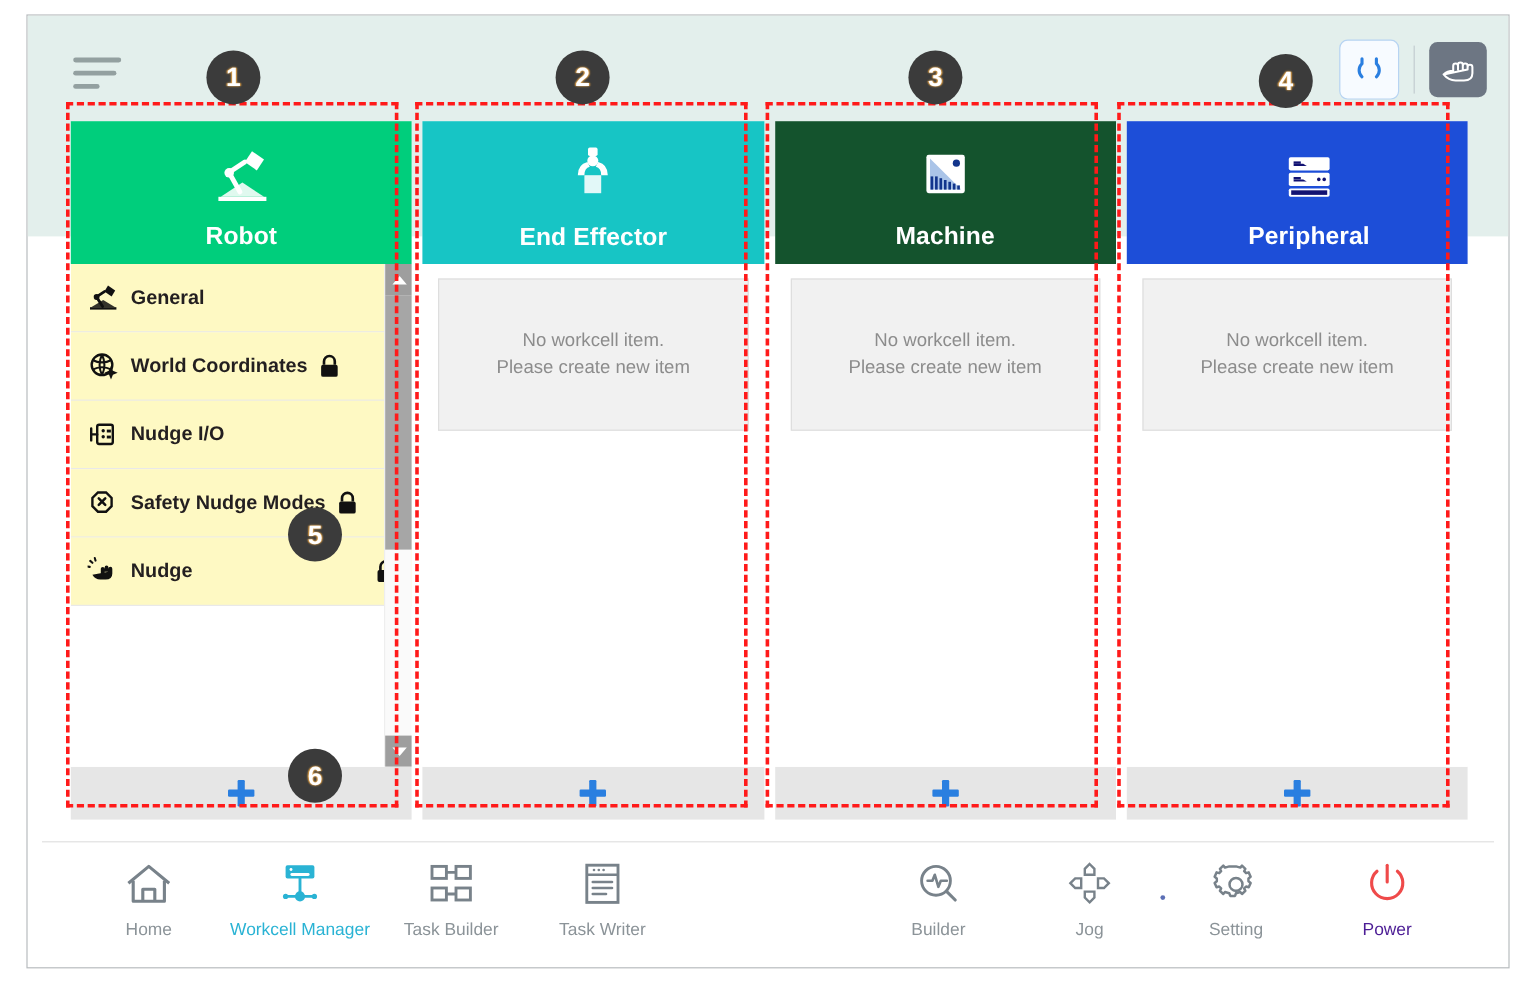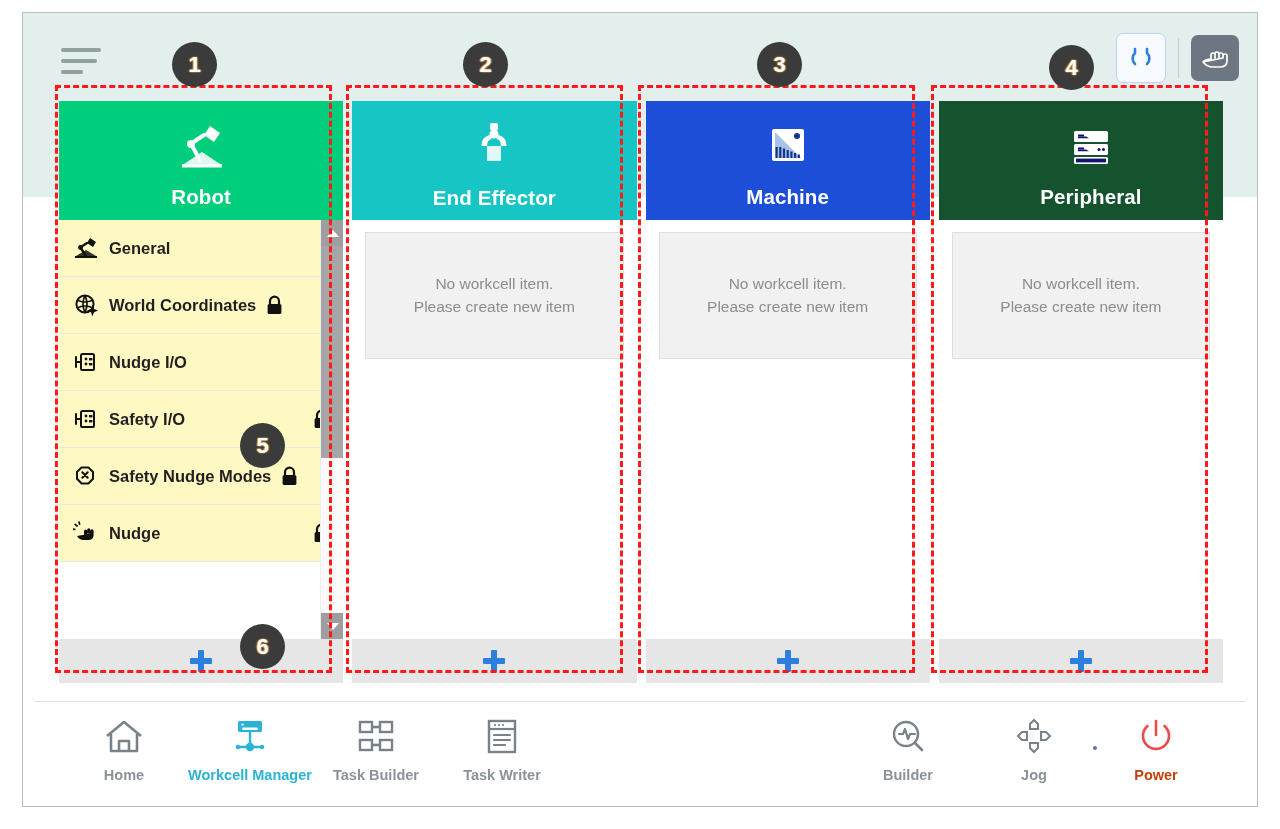--- a/index.html
+++ b/index.html
@@ -207,23 +207,23 @@
     padding: 0 38px 8px 38px;
   }
   .nav-left { display: flex; gap: 0px; }
   .nav-right { display: flex; gap: 0px; margin-left: auto; }
   .nav-item {
     width: 126px;
     display: flex; flex-direction: column; align-items: center; gap: 9px;
     cursor: pointer;
   }
   .nav-item .nv-ic { height: 42px; display: flex; align-items: center; justify-content: center; }
-  .nav-item .nv-lb { font-size: 14.5px; font-weight: bold; color: #8b9398; }
+  .nav-item .nv-lb { font-size: 14.5px; font-weight: normal; color: #8b9398; }
   .nav-item.active .nv-lb { color: #2ab3d4; }
-  .nav-item.power .nv-lb { color: #c2410c; text-align: center; }
+  .nav-item.power .nv-lb { color: #4c1d95; text-align: center; }
   .nav-dot {
     width: 4px; height: 4px; border-radius: 50%;
     background: #5b6fb5;
     align-self: center;
     margin: 0 -4px 4px -4px;
   }
 
   
   .ann-box {
     position: absolute;
@@ -333,39 +333,20 @@
                   <circle cx="13" cy="9" r="1.4" fill="#111"></circle>
                   <circle cx="13" cy="14" r="1.4" fill="#111"></circle>
                   <rect x="16" y="8" width="3.4" height="2.4" fill="#111"></rect>
                   <rect x="16" y="13" width="3.4" height="2.4" fill="#111"></rect>
                   <path d="M8 12 H3 M3 7 v10" stroke="#111" stroke-width="2" stroke-linecap="round"></path>
                 </svg>
               </span>
               <span class="label">Nudge I/O</span>
             </div>
 
-            <div class="item">
-              <span class="ic">
-                <svg width="26" height="24" viewBox="0 0 26 24" aria-hidden="true">
-                  <rect x="8" y="4" width="13" height="16" rx="1.6" fill="none" stroke="#111" stroke-width="2"></rect>
-                  <circle cx="13" cy="9" r="1.4" fill="#111"></circle>
-                  <circle cx="13" cy="14" r="1.4" fill="#111"></circle>
-                  <rect x="16" y="8" width="3.4" height="2.4" fill="#111"></rect>
-                  <rect x="16" y="13" width="3.4" height="2.4" fill="#111"></rect>
-                  <path d="M8 12 H3 M3 7 v10" stroke="#111" stroke-width="2" stroke-linecap="round"></path>
-                </svg>
-              </span>
-              <span class="label">Safety I/O</span>
-              <span class="lock">
-                <svg width="19" height="21" viewBox="0 0 19 21" aria-hidden="true">
-                  <path d="M5 9 V6.2 a4.5 4.5 0 0 1 9 0 V9" fill="none" stroke="#111" stroke-width="2.2"></path>
-                  <rect x="2.6" y="9" width="13.8" height="10" rx="1.6" fill="#111"></rect>
-                </svg>
-              </span>
-            </div>
 
             <div class="item">
               <span class="ic">
                 <svg width="26" height="24" viewBox="0 0 26 24" aria-hidden="true">
                   <path d="M8.6 3.4 h6.8 l4.6 4.6 v6.8 l-4.6 4.6 h-6.8 l-4.6 -4.6 v-6.8 z" fill="none" stroke="#111" stroke-width="2"></path>
                   <path d="M9.3 8.3 l5.4 5.4 M14.7 8.3 l-5.4 5.4" stroke="#111" stroke-width="2.1" stroke-linecap="round"></path>
                 </svg>
               </span>
               <span class="label">Safety Nudge Modes</span>
               <span class="lock inline">
@@ -431,21 +412,21 @@
             <span>No workcell item.</span>
             <span>Please create new item</span>
           </div>
         </div>
         <div class="col-foot">
           <span class="plus"></span>
         </div>
       </div>
 
       <div class="col">
-        <div class="col-head" style="background:#1d4ed8;">
+        <div class="col-head" style="background:#14532d;">
           <span class="glyph">
             <svg width="50" height="48" viewBox="0 0 50 48" aria-hidden="true">
               <rect x="9" y="6" width="32" height="32" rx="2" fill="#ffffff"></rect>
               <path d="M12 35 L12 9 L38 35 Z" fill="#aac4e8"></path>
               <circle cx="34" cy="13" r="3" fill="#12358c"></circle>
               <g fill="#12358c">
                 <rect x="12.5" y="24" width="2.2" height="11"></rect>
                 <rect x="16.2" y="24" width="2.2" height="11"></rect>
                 <rect x="19.9" y="25.5" width="2.2" height="9.5"></rect>
                 <rect x="23.6" y="27" width="2.2" height="8"></rect>
@@ -462,21 +443,21 @@
             <span>No workcell item.</span>
             <span>Please create new item</span>
           </div>
         </div>
         <div class="col-foot">
           <span class="plus"></span>
         </div>
       </div>
 
       <div class="col">
-        <div class="col-head" style="background:#14532d;padding-left:20px;">
+        <div class="col-head" style="background:#1d4ed8;padding-left:20px;">
           <span class="glyph">
             <svg width="52" height="44" viewBox="0 0 52 44" aria-hidden="true">
               <rect x="9" y="4" width="34" height="11" rx="1.5" fill="#ffffff"></rect>
               <rect x="9" y="17" width="34" height="11" rx="1.5" fill="#ffffff"></rect>
               <rect x="9" y="30" width="34" height="7" rx="1.5" fill="#ffffff"></rect>
               <path d="M13 9.5 h8 l3 1.8 h-11 z" fill="#121272"></path>
               <rect x="13" y="7.5" width="6" height="2" fill="#121272"></rect>
               <path d="M13 22.5 h8 l3 1.8 h-11 z" fill="#121272"></path>
               <rect x="13" y="20.5" width="6" height="2" fill="#121272"></rect>
               <circle cx="34" cy="22.5" r="1.5" fill="#121272"></circle>
@@ -578,20 +559,32 @@
               <path d="M21 34 l4 -4 v-5 h-8 v5 z" fill="none" stroke="#78828a" stroke-width="2"></path>
               <path d="M5 18 l4 -4 h5 v8 h-5 z" fill="none" stroke="#78828a" stroke-width="2"></path>
               <path d="M37 18 l-4 -4 h-5 v8 h5 z" fill="none" stroke="#78828a" stroke-width="2"></path>
             </svg>
           </span>
           <span class="nv-lb">Jog</span>
         </div>
 
         <div class="nav-dot"></div>
 
+        <div class="nav-item">
+          <span class="nv-ic">
+            <svg width="42" height="38" viewBox="0 0 42 38" aria-hidden="true">
+              <path d="M21 4 l3.6 1 1.4 -1.6 2.8 2.6 -1 2 1.6 1.6 2.2 -0.6 1.6 3.6 -1.8 1.4 0 2.4
+                       1.8 1.4 -1.6 3.6 -2.2 -0.6 -1.6 1.6 1 2 -2.8 2.6 -1.4 -1.6 -3.6 1 -0.8 2.2 -4 0
+                       -0.8 -2.2 -3.6 -1 -1.4 1.6 -2.8 -2.6 1 -2 -1.6 -1.6 -2.2 0.6 -1.6 -3.6 1.8 -1.4
+                       0 -2.4 -1.8 -1.4 1.6 -3.6 2.2 0.6 1.6 -1.6 -1 -2 2.8 -2.6 1.4 1.6 3.6 -1 z" fill="none" stroke="#78828a" stroke-width="2.1" stroke-linejoin="round"></path>
+              <circle cx="21" cy="19" r="5.4" fill="none" stroke="#78828a" stroke-width="2.1"></circle>
+            </svg>
+          </span>
+          <span class="nv-lb">Setting</span>
+        </div>
 
         <div class="nav-item power">
           <span class="nv-ic">
             <svg width="42" height="38" viewBox="0 0 42 38" aria-hidden="true">
               <path d="M12.5 8 a13 13 0 1 0 17 0" fill="none" stroke="#ef4a4a" stroke-width="2.6" stroke-linecap="round"></path>
               <path d="M21 3 V17" stroke="#ef4a4a" stroke-width="2.6" stroke-linecap="round"></path>
             </svg>
           </span>
           <span class="nv-lb">Power</span>
         </div>

